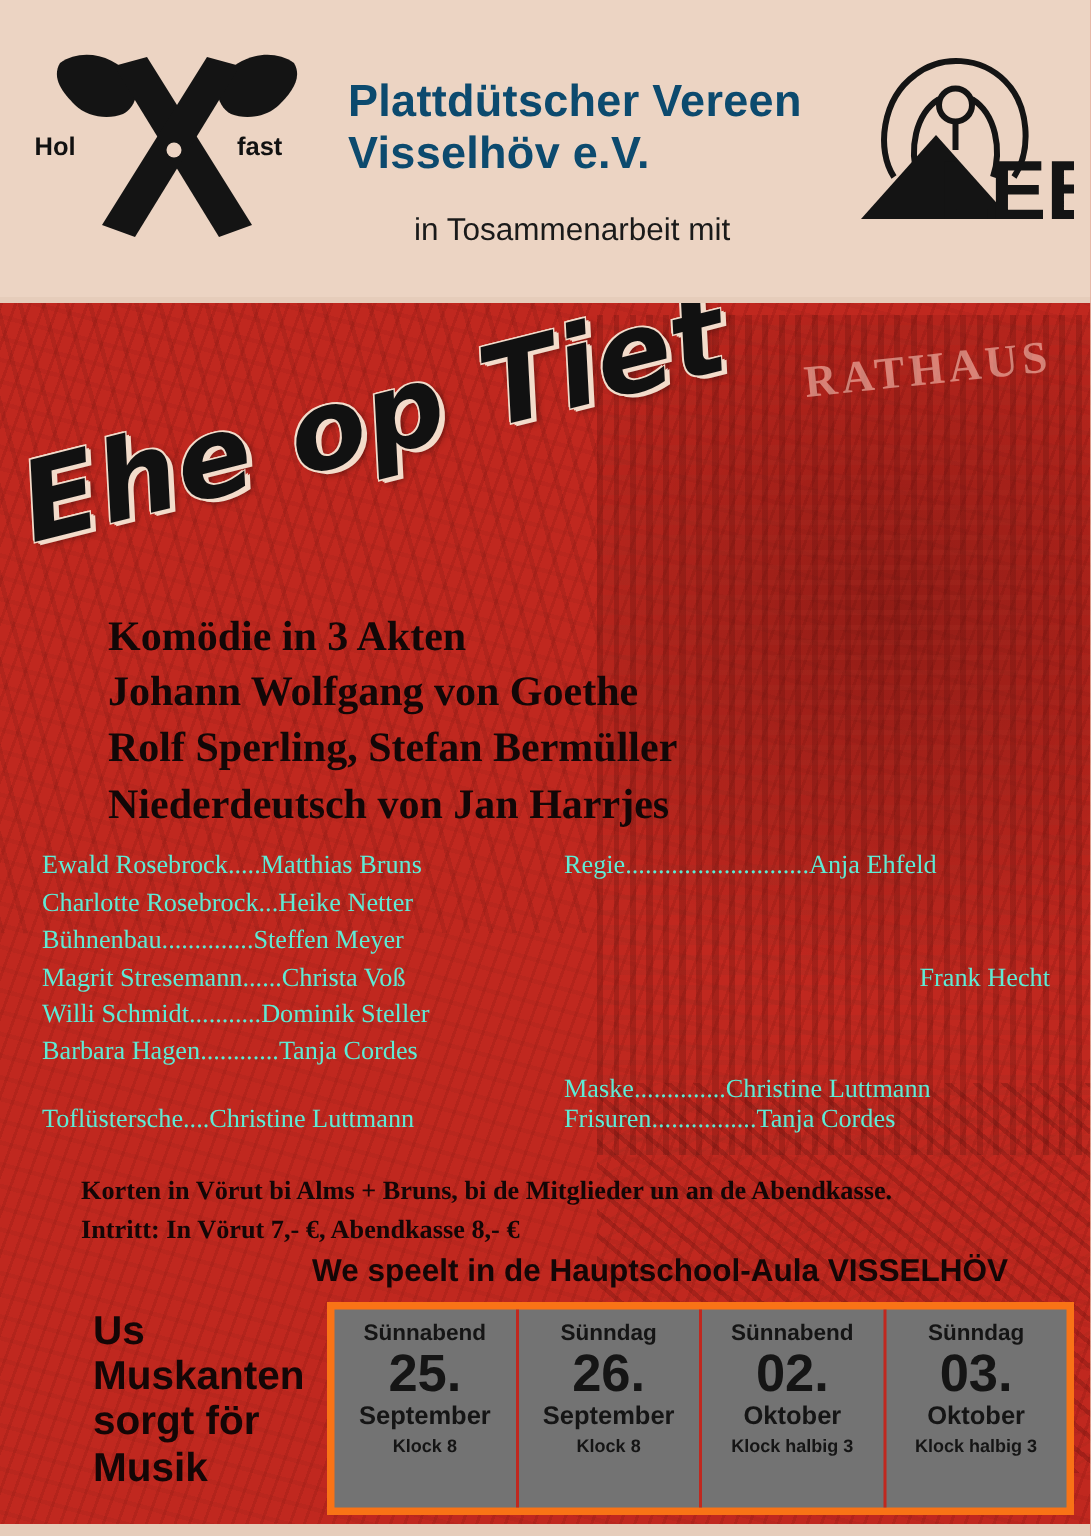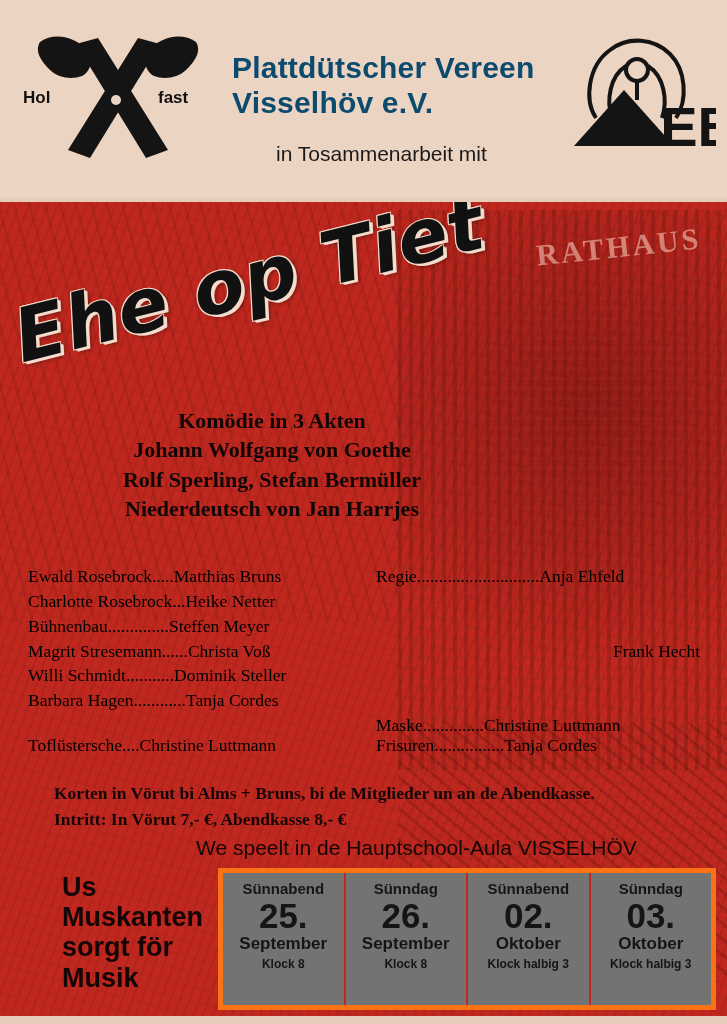--- a/index.html
+++ b/index.html
@@ -137,36 +137,36 @@
       2px 2px 0 #f3dccb, 3px 3px 0 #f3dccb, -1px -1px 0 #f3dccb,
       1px -1px 0 #f3dccb, -1px 1px 0 #f3dccb, 4px 4px 4px rgba(0,0,0,.35);
     white-space: nowrap;
   }
 
   
   .credits {
     position: absolute;
     left: 72px; top: 204px;
     width: 400px;
-    text-align: center;
+    text-align: left;
     font-family: "Liberation Serif", serif;
     font-weight: bold;
-    font-size: 22px;
+    font-size: 28px;
     color: #120707;
     line-height: 1.33;
   }
 
   
   .cast {
     position: absolute;
     left: 28px; top: 362px;
     width: 672px;
     font-family: "Liberation Serif", serif;
     font-size: 17.5px;
-    color: #000000;
+    color: #5eead4;
   }
   .cast-row {
     display: flex;
     width: 100%;
     line-height: 1.42;
   }
   .cast-left { width: 348px; position: relative; white-space: nowrap; }
   .cast-right { width: 324px; position: relative; white-space: nowrap; }
   .cast-right.rightalign { text-align: right; }
   .spacer-row { height: 20px; }
@@ -176,23 +176,23 @@
     position: absolute;
     left: 54px; top: 578px;
     font-family: "Liberation Serif", serif;
     font-weight: bold;
     font-size: 17.5px;
     color: #140606;
     line-height: 1.5;
   }
   .venue {
     position: absolute;
-    left: 196px; top: 634px;
-    font-family: "Liberation Sans", sans-serif;
-    font-weight: normal;
+    left: 208px; top: 634px;
+    font-family: "Liberation Sans", sans-serif;
+    font-weight: bold;
     font-size: 21px;
     color: #140606;
   }
 
   
   .music {
     position: absolute;
     left: 62px; top: 670px;
     width: 150px;
     text-align: left;

